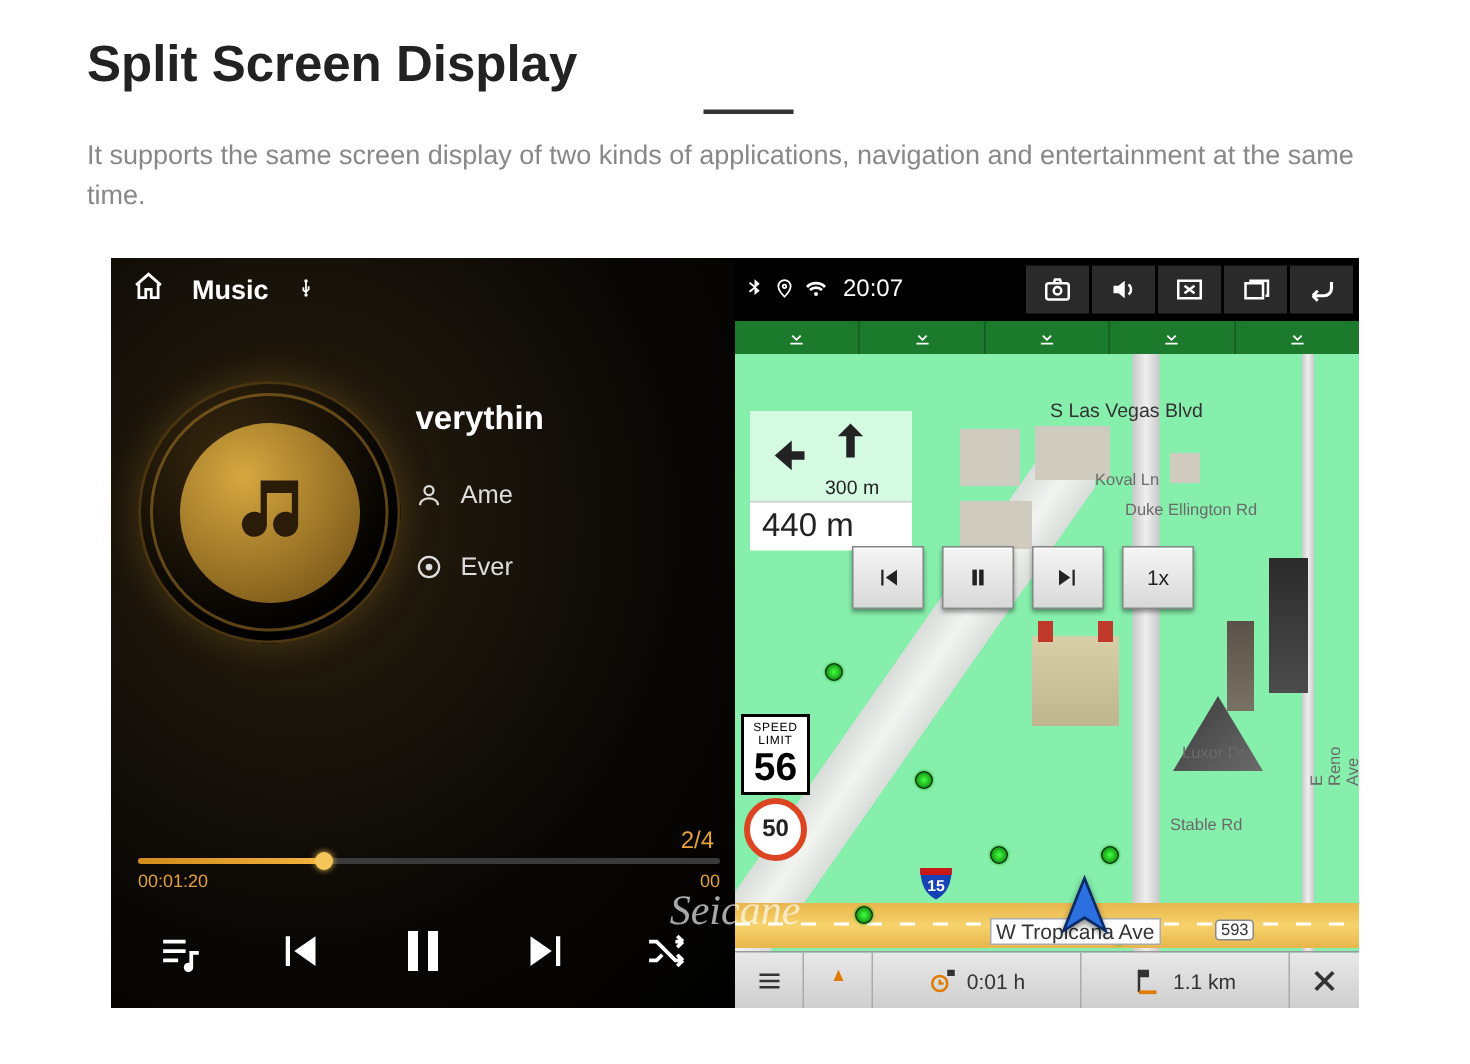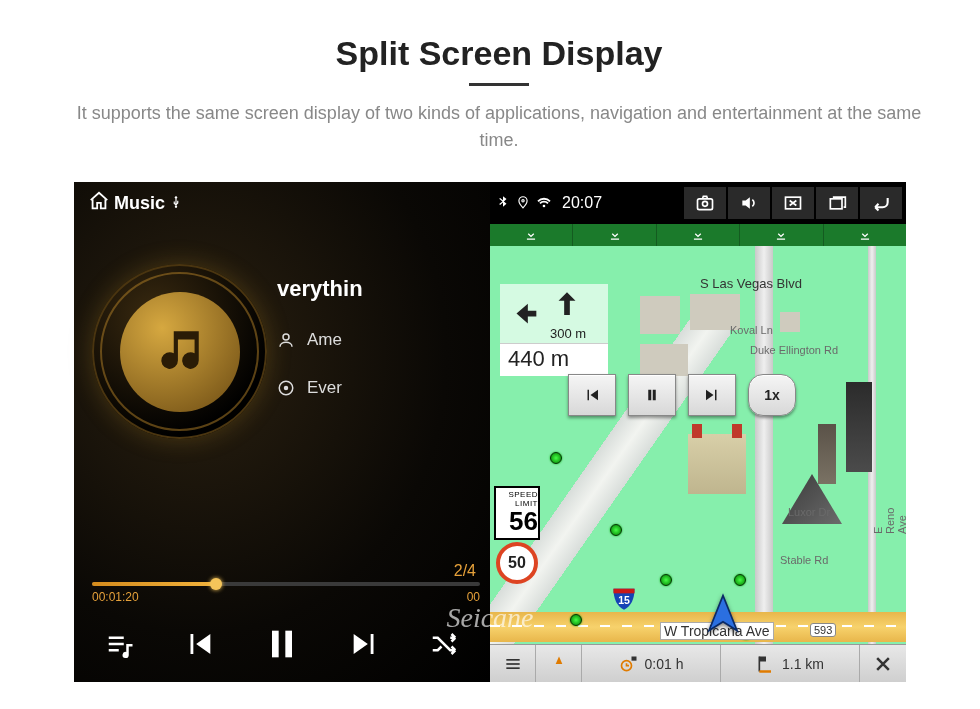--- a/index.html
+++ b/index.html
@@ -1,29 +1,29 @@
 <!DOCTYPE html>
 <html><head>
 <meta charset="utf-8">
 <style>
 * { margin: 0; padding: 0; box-sizing: border-box; font-family: Arial, sans-serif; }
 body { width: 980px; height: 709px; background: #fff; overflow: hidden; }
 
 
-.header { text-align: center; padding: 34px 40px 10px; margin-left: 18px; }
+.header { text-align: left; padding: 24px 40px 10px; margin-left: 18px; }
 .title { font-size: 34px; font-weight: bold; color: #222; }
 .title-underline { width: 60px; height: 3px; background: #333; margin: 10px auto 14px; }
 .subtitle { font-size: 18px; color: #888; line-height: 1.5; max-width: 900px; margin: 0 auto; }
 
 
 .device { margin: 18px auto 0; width: 832px; height: 500px; background: #000; display: flex; position: relative; }
 
 
 .music-panel { width: 416px; height: 100%; background: radial-gradient(ellipse at 30% 35%, #2a2010 0%, #0a0805 60%, #000 100%); color: #fff; position: relative; display: flex; flex-direction: column; }
-.status-bar-left { display: flex; align-items: center; gap: 4px; padding: 4px 14px; height: 42px; }
+.status-bar-left { display: flex; align-items: center; gap: 18px; padding: 4px 14px; height: 42px; }
 .home-icon, .usb-icon { color: #fff; }
 .music-label { font-size: 18px; font-weight: bold; }
 .usb-icon { font-size: 13px; }
 
 .music-body { flex: 1; display: flex; gap: 10px; padding: 10px 0 0 18px; }
 .album-ring { width: 175px; height: 175px; border-radius: 50%; background: radial-gradient(circle at 35% 30%, #3a2a10, #000 72%); box-shadow: 0 0 0 2px #4a3510 inset, 0 0 25px rgba(200,150,40,.25); display: flex; align-items: center; justify-content: center; margin-top: 30px; position: relative; }
 .album-ring::before { content:""; position:absolute; inset:8px; border-radius:50%; border:2px solid rgba(180,130,40,.5); }
 .album-inner { width: 120px; height: 120px; border-radius: 50%; background: radial-gradient(circle at 35% 30%, #d6a840, #6b4a12); display:flex; align-items:center; justify-content:center; }
 .note-icon svg { width: 50px; height: 50px; }
 
@@ -72,23 +72,23 @@
 
 .hud-turn { position:absolute; top:60px; left:10px; width:108px; }
 .turn-top { background:rgba(255,255,255,.65); padding:4px 8px 2px; display:flex; align-items:center; gap:8px; }
 .turn-top svg { width:34px; height:34px; }
 .turn-dist-sm { font-size:13px; color:#222; }
 .turn-main { background:#fff; border-top:1px solid #ccc; padding:2px 8px 4px; font-size:22px; color:#222; text-align:left; }
 
 .nav-controls { position:absolute; top:150px; left:78px; display:flex; gap:12px; }
 .nav-btn { width:48px; height:42px; background:linear-gradient(#f5f5f5,#d8d8d8); border:1px solid #888; box-shadow: inset 0 1px 0 #fff, 0 2px 3px rgba(0,0,0,.4); display:flex; align-items:center; justify-content:center; font-size:14px; color:#222; }
 .nav-btn svg { width:20px; height:18px; }
-.nav-btn.speed { font-weight:bold;border-radius:15px; }
-
-.speed-limit { position:absolute; top:262px; left:4px; width:46px; background:#fff; border:2px solid #000; text-align:right; padding:2px 0 4px; }
+.nav-btn.speed { font-weight:normal; }
+
+.speed-limit { position:absolute; top:262px; left:4px; width:46px; background:#fff; border:2px solid #000; text-align:center; padding:2px 0 4px; }
 .speed-limit .sl-t { font-size:8px; letter-spacing:.5px; }
 .speed-limit .sl-v { font-size:26px; font-weight:bold; line-height:1; }
 
 .speed-now { position:absolute; top:318px; left:6px; width:42px; height:42px; border-radius:50%; background:#fff; border:4px solid #d42; display:flex; align-items:center; justify-content:center; font-size:16px; font-weight:bold; color:#222; }
 
 .i15 { position:absolute; top:360px; left:120px; width:28px; height:28px; }
 .i15 svg { width:28px; height:28px; }
 
 
 .road-v { position:absolute; background:linear-gradient(90deg,#c9c9c9,#efefef,#c9c9c9); }

